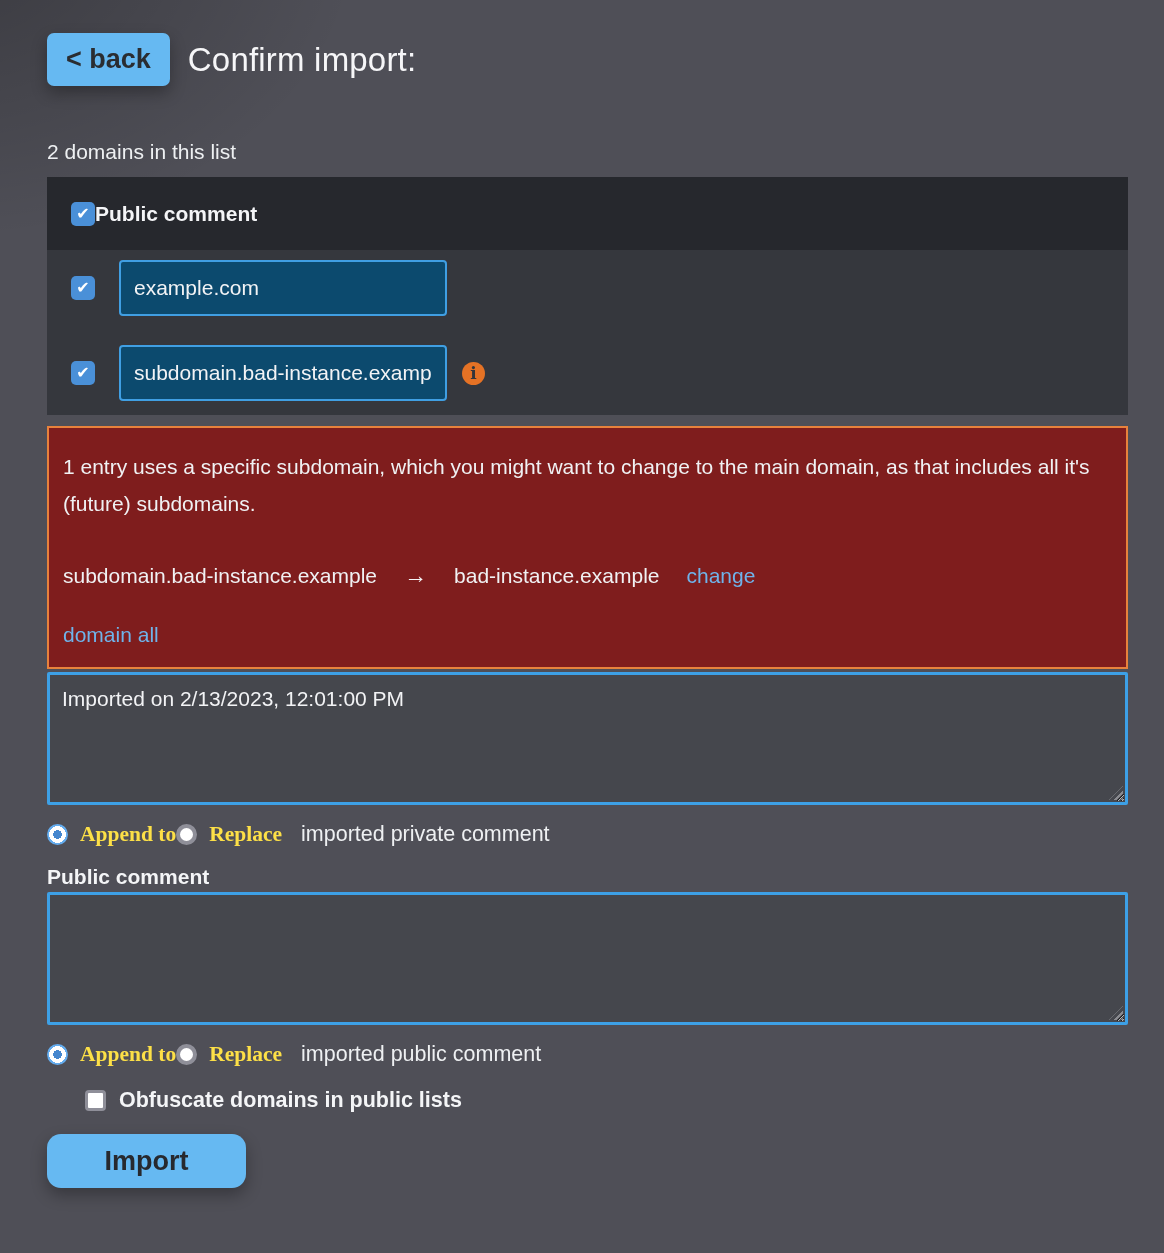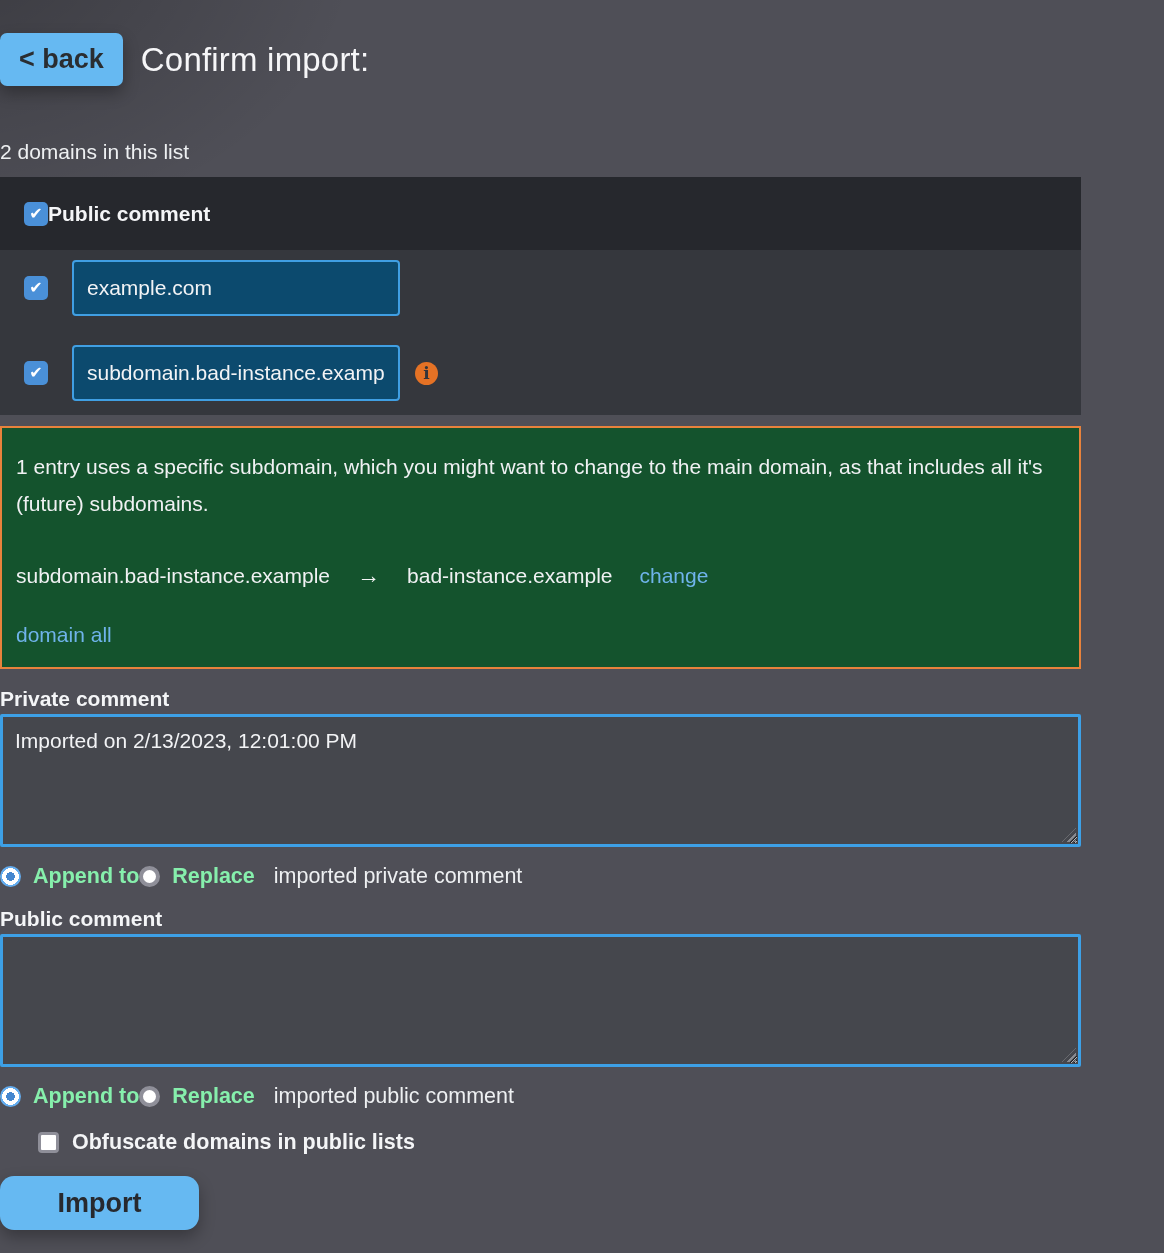--- a/index.html
+++ b/index.html
@@ -5,21 +5,21 @@
   * { box-sizing: border-box; margin: 0; padding: 0; }
   html,body { width: 1164px; height: 1253px; }
   body {
     font-family: "Liberation Sans", "DejaVu Sans", sans-serif;
     background:
       radial-gradient(700px 500px at -60px -60px, rgba(0,0,0,0.28), rgba(0,0,0,0) 60%),
       #4f4f57;
     color: #f0f1f3;
     overflow: hidden;
   }
-  .container { width: 1081px; }
+  .container { width: 1081px; margin-left: 47px; }
 
   
   .header { display: flex; align-items: center; gap: 18px; padding-top: 33px; }
   .back-btn {
     background: #66b9f2; color: #2a2d31;
     font-weight: 700; font-size: 27px;
     font-family: inherit;
     border: none; border-radius: 7px;
     padding: 11px 19px; cursor: pointer;
     box-shadow: 0 7px 16px rgba(0,0,0,0.30);
@@ -64,21 +64,21 @@
     margin-left: 15px; width: 23px; height: 23px; border-radius: 50%;
     background: #e57225; color: #33353b;
     display: inline-flex; align-items: center; justify-content: center;
     font-family: "DejaVu Serif", serif; font-weight: 700; font-size: 17px; line-height: 1;
     flex: none;
   }
 
   
   .notice {
     margin-top: 11px; width: 100%;
-    border: 2px solid #e8823c; background: #14532d;
+    border: 2px solid #e8823c; background: #7f1d1d;
     padding: 20px 22px 20px 14px;
     font-size: 21px; color: #f0f1f3;
   }
   .notice-message { line-height: 37px; max-width: 1030px; }
   .suggestion-row { margin-top: 40px; display: flex; align-items: center; }
   .arrow-icon { margin: 0 27px; font-weight: 700; font-size: 23px; color: #f6f6f8; }
   .link { color: #6fb3ea; cursor: pointer; }
   .suggestion-row .link { margin-left: 27px; }
   .change-all { margin-top: 34px; display: inline-block; }
 
@@ -101,21 +101,21 @@
 
   .mode-row { margin-top: 17px; display: flex; align-items: center; font-size: 21.5px; }
   .radio {
     width: 21px; height: 21px; border-radius: 50%; flex: none; cursor: pointer;
     background: #ffffff; border: 4px solid #8f8f99;
   }
   .radio.selected {
     border: none;
     background: radial-gradient(circle, #4587cf 0% 30%, #ffffff 30% 57%, #64acee 57% 100%);
   }
-  .mode-row .rlabel { font-weight: 700; margin-left: 12px; color: #86efac; }
+  .mode-row .rlabel { font-weight: 700; margin-left: 12px; color: #fde047; font-family: Liberation Serif, serif; }
   .mode-row .radio + .rlabel { }
   .mode-row .radio:nth-of-type(2) { margin-left: 25px; }
   .mode-suffix { margin-left: 19px; color: #eef0f2; }
 
   .obfuscate-row { margin-top: 21px; display: flex; align-items: center; padding-left: 38px; }
   .obfuscate-row .checkbox { width: 21px; height: 21px; border-radius: 4px; }
   .obfuscate-row .olabel { margin-left: 13px; font-size: 21.5px; font-weight: 700; color: #f4f5f7; }
 
   .import-btn {
     margin-top: 21px; width: 199px; height: 54px;
@@ -165,21 +165,20 @@
     <div class="notice-message">1 entry uses a specific subdomain, which you might want to change to the main domain, as that includes all it's (future) subdomains.</div>
     <div class="suggestion-row">
       <span>subdomain.bad-instance.example</span>
       <span class="arrow-icon">→</span>
       <span>bad-instance.example</span>
       <span class="link">change</span>
     </div>
     <span class="link change-all">domain all</span>
   </div>
 
-  <div class="section-label">Private comment</div>
   <div class="ta-wrap">
     <textarea class="comment-textarea" style="">Imported on 2/13/2023, 12:01:00 PM</textarea>
     <span class="resize-handle"></span>
   </div>
 
   <div class="mode-row">
     <span class="radio selected"></span>
     <span class="rlabel">Append to</span>
     <span class="radio"></span>
     <span class="rlabel">Replace</span>

